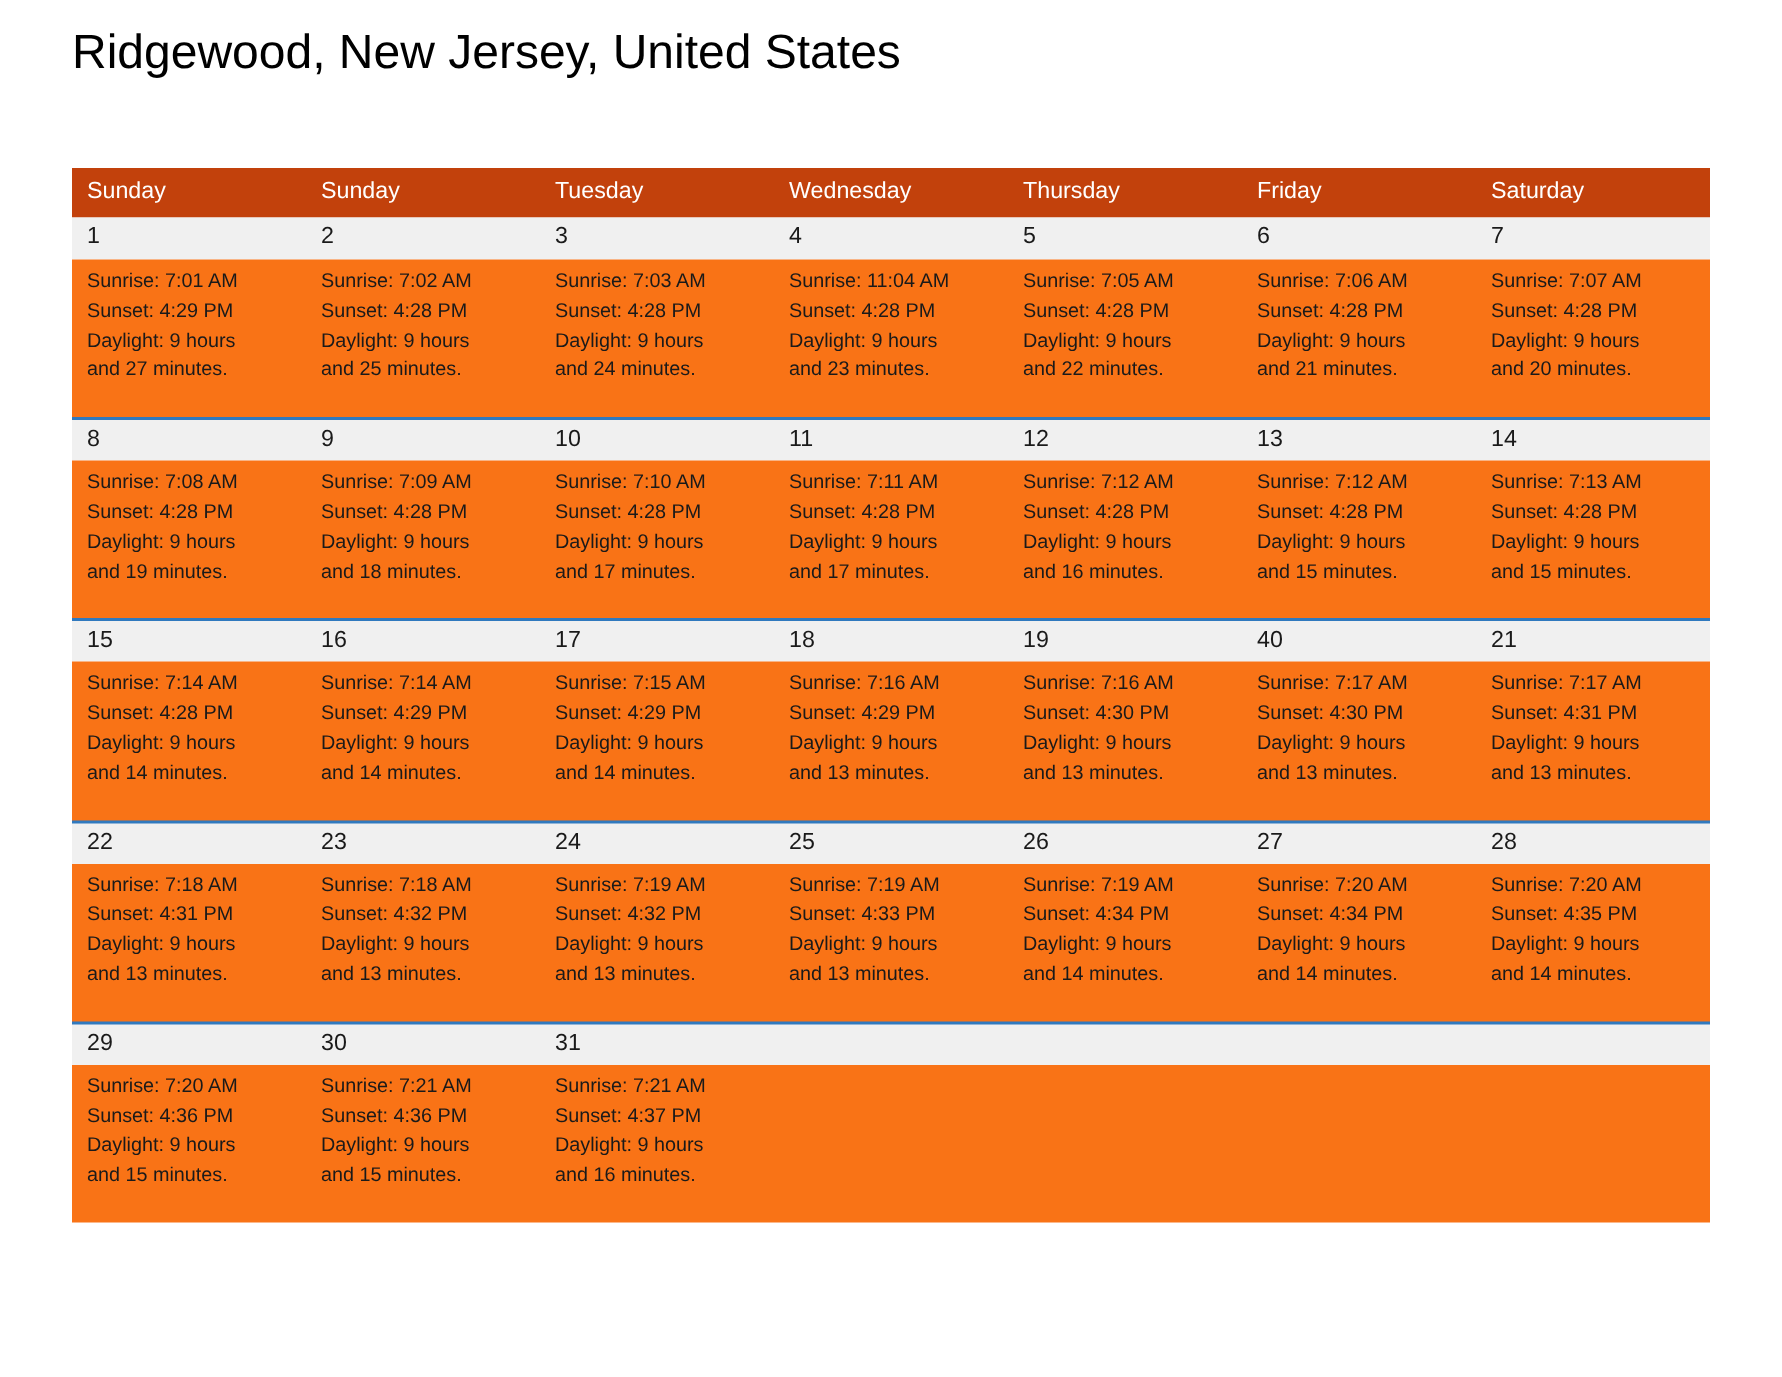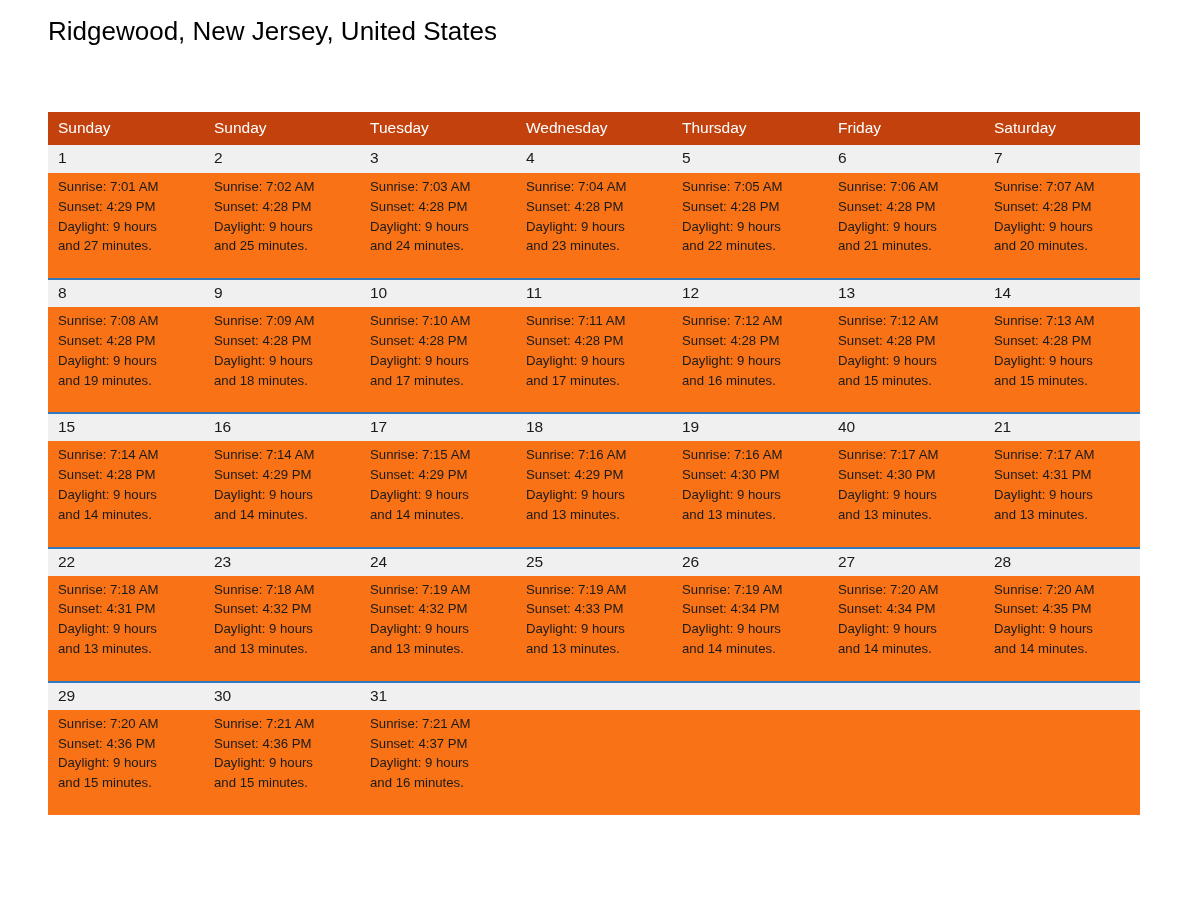--- a/index.html
+++ b/index.html
@@ -45,21 +45,21 @@
   }
   .titles { text-align: right; padding-top: 4px; }
   .month-title {
     font-size: 43px;
     font-weight: normal;
     line-height: 1.05;
     color: #000;
     white-space: nowrap;
   }
   .location {
-    font-size: 26px;
+    font-size: 32px;
     font-weight: normal;
     margin-top: 12px;
     color: #000;
     white-space: nowrap;
   }
 
   
   .calendar { width: 1092px; }
   table.cal { width: 1092px; border-collapse: collapse; table-layout: fixed; }
   table.cal col { width: 156px; }
@@ -158,21 +158,21 @@
             <div class="line">Daylight: 9 hours</div>
             <div class="line">and 25 minutes.</div>
           </td>
           <td>
             <div class="line">Sunrise: 7:03 AM</div>
             <div class="line">Sunset: 4:28 PM</div>
             <div class="line">Daylight: 9 hours</div>
             <div class="line">and 24 minutes.</div>
           </td>
           <td>
-            <div class="line">Sunrise: 7:04 AM</div>
+            <div class="line">Sunrise: 11:04 AM</div>
             <div class="line">Sunset: 4:28 PM</div>
             <div class="line">Daylight: 9 hours</div>
             <div class="line">and 23 minutes.</div>
           </td>
           <td>
             <div class="line">Sunrise: 7:05 AM</div>
             <div class="line">Sunset: 4:28 PM</div>
             <div class="line">Daylight: 9 hours</div>
             <div class="line">and 22 minutes.</div>
           </td>

